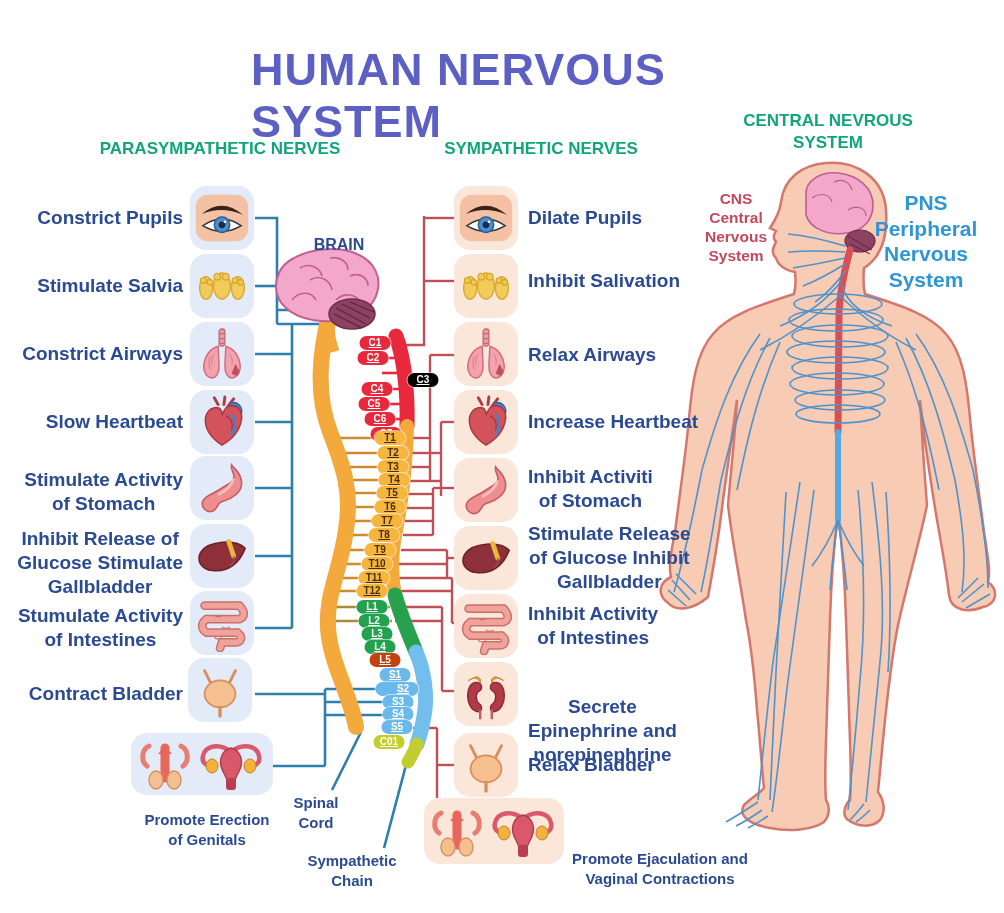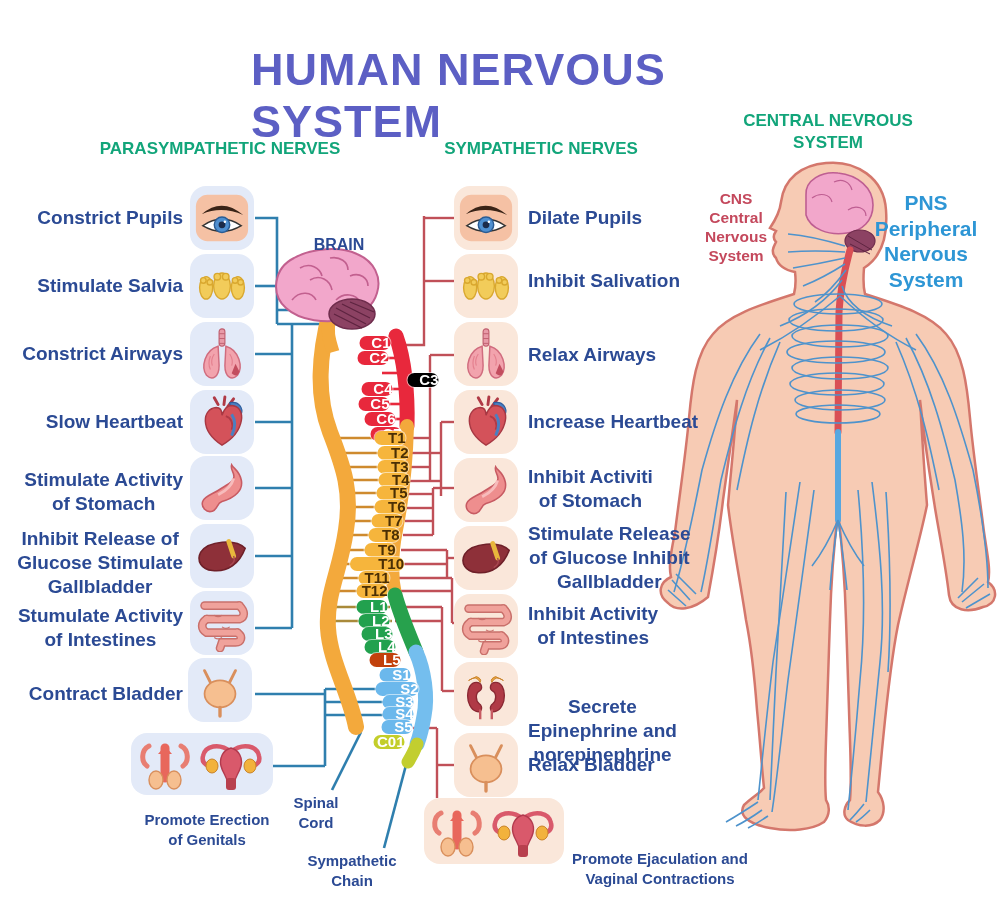--- a/index.html
+++ b/index.html
@@ -12,22 +12,22 @@
   .lbl-left{right:821px;}
   .lbl-right{left:528px;text-align:center;}
   .hdr{color:#12A57A;font-size:17px;text-align:center;transform:translateX(-50%);}
   .title{left:502px;top:44px;transform:translateX(-50%);color:#5C5FC4;font-size:45px;letter-spacing:1px;}
   .tile{position:absolute;width:64px;height:64px;border-radius:16px;z-index:2;
         display:flex;align-items:center;justify-content:center;}
   .tile-l{background:#E3EAF8;}
   .tile-r{background:#FAE7DA;}
   .gbox{position:absolute;border-radius:16px;z-index:2;display:flex;align-items:center;justify-content:center;gap:4px;}
   .pill{position:absolute;z-index:3;width:31px;height:14px;border-radius:8px;
-        font-weight:bold;font-size:15px;line-height:14px;text-align:right;color:#fff;
-        transform:translate(-50%,-50%);box-shadow:0 0 0 1px rgba(255,255,255,.55);}
+        font-weight:bold;font-size:10px;line-height:14px;text-align:center;color:#fff;
+        transform:translate(-50%,-50%);box-shadow:0 0 0 1px rgba(255,255,255,.55);text-decoration:underline;}
   .caption{color:#2B4A94;font-size:15px;line-height:1.3;text-align:center;transform:translateX(-50%);}
   .cns{color:#C4485C;font-size:15.5px;line-height:1.22;text-align:center;transform:translateX(-50%);}
   .pns{color:#2E96D5;font-size:21px;line-height:1.22;text-align:center;transform:translateX(-50%);}
 </style>
 </head>
 <body>
 
 <div id="canvas">
 
   <svg id="art" width="1004" height="913" viewBox="0 0 1004 913">
@@ -502,21 +502,21 @@
       <span class="pill" style="left: 386px; top: 434px; background: rgb(232, 40, 60); color: rgb(255, 255, 255);">C7</span>
       <span class="pill" style="left: 390px; top: 438px; background: rgb(246, 181, 60); color: rgb(74, 47, 5);">T1</span>
       <span class="pill" style="left: 393px; top: 453px; background: rgb(246, 181, 60); color: rgb(74, 47, 5);">T2</span>
       <span class="pill" style="left: 393px; top: 467px; background: rgb(246, 181, 60); color: rgb(74, 47, 5);">T3</span>
       <span class="pill" style="left: 394px; top: 480px; background: rgb(246, 181, 60); color: rgb(74, 47, 5);">T4</span>
       <span class="pill" style="left: 392px; top: 493px; background: rgb(246, 181, 60); color: rgb(74, 47, 5);">T5</span>
       <span class="pill" style="left: 390px; top: 507px; background: rgb(246, 181, 60); color: rgb(74, 47, 5);">T6</span>
       <span class="pill" style="left: 387px; top: 521px; background: rgb(246, 181, 60); color: rgb(74, 47, 5);">T7</span>
       <span class="pill" style="left: 384px; top: 535px; background: rgb(246, 181, 60); color: rgb(74, 47, 5);">T8</span>
       <span class="pill" style="left: 380px; top: 550px; background: rgb(246, 181, 60); color: rgb(74, 47, 5);">T9</span>
-      <span class="pill" style="left: 377px; top: 564px; background: rgb(246, 181, 60); color: rgb(74, 47, 5); padding-left: 23px;">T10</span>
+      <span class="pill" style="left: 377px; top: 564px; background: rgb(246, 181, 60); color: rgb(74, 47, 5);">T10</span>
       <span class="pill" style="left: 374px; top: 578px; background: rgb(246, 181, 60); color: rgb(74, 47, 5);">T11</span>
       <span class="pill" style="left: 372px; top: 591px; background: rgb(246, 181, 60); color: rgb(74, 47, 5);">T12</span>
       <span class="pill" style="left: 372px; top: 607px; background: rgb(34, 161, 78); color: rgb(255, 255, 255);">L1</span>
       <span class="pill" style="left: 374px; top: 621px; background: rgb(34, 161, 78); color: rgb(255, 255, 255);">L2</span>
       <span class="pill" style="left: 377px; top: 634px; background: rgb(34, 161, 78); color: rgb(255, 255, 255);">L3</span>
       <span class="pill" style="left: 380px; top: 647px; background: rgb(34, 161, 78); color: rgb(255, 255, 255);">L4</span>
       <span class="pill" style="left: 385px; top: 660px; background: #c2410c; color: rgb(255, 255, 255);">L5</span>
       <span class="pill" style="left: 395px; top: 675px; background: rgb(107, 184, 236); color: rgb(255, 255, 255);">S1</span>
       <span class="pill" style="left: 397px; top: 689px; background: rgb(107, 184, 236); color: rgb(255, 255, 255); padding-left: 12px;">S2</span>
       <span class="pill" style="left: 398px; top: 702px; background: rgb(107, 184, 236); color: rgb(255, 255, 255);">S3</span>

